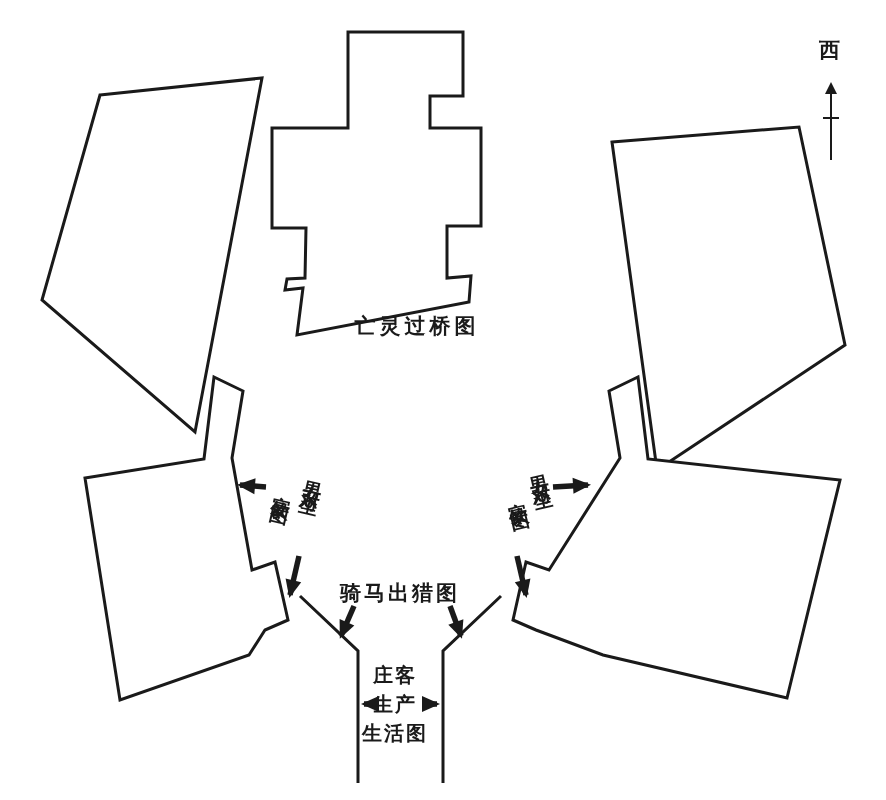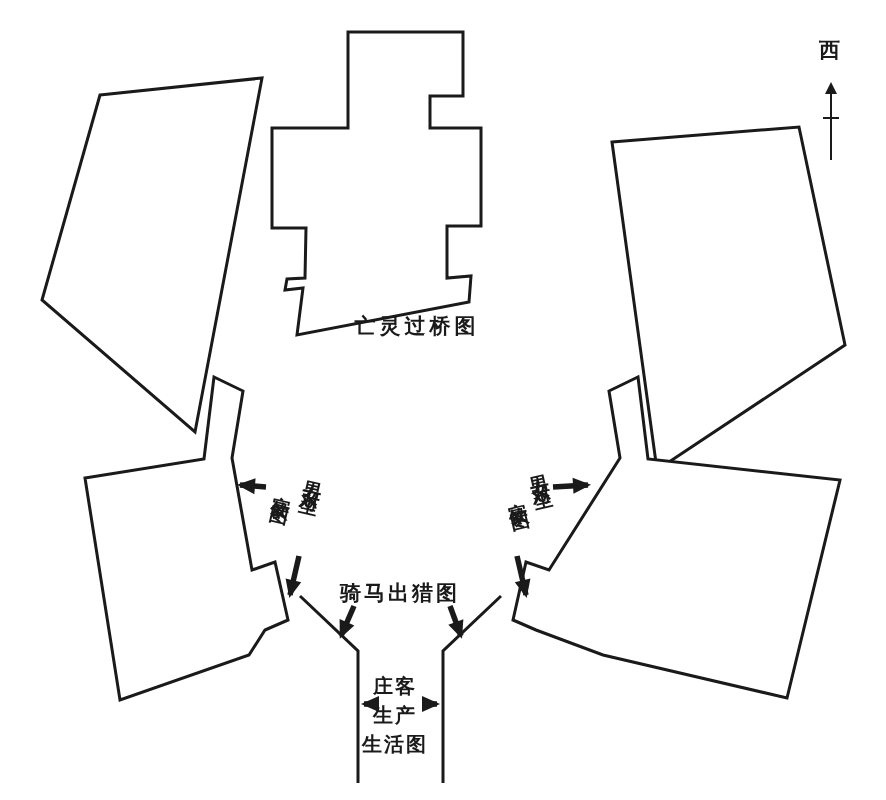--- a/index.html
+++ b/index.html
@@ -9,21 +9,21 @@
   }
   svg.plan{position:absolute;left:0;top:0;}
   .wall{fill:#ffffff;stroke:#1a1a1a;stroke-width:3;stroke-linejoin:miter;}
   .open-wall{fill:none;stroke:#1a1a1a;stroke-width:3;stroke-linejoin:miter;}
   .arrow{fill:none;stroke:#1a1a1a;stroke-width:5.5;}
   .arrow-thin{fill:none;stroke:#1a1a1a;stroke-width:2;}
   .tick{fill:none;stroke:#1a1a1a;stroke-width:2;}
   .lbl{position:absolute;font-weight:700;color:#1a1a1a;}
   .lbl-bridge{left:347px;top:312px;width:140px;text-align:center;font-size:21px;letter-spacing:4px;}
   .lbl-hunting{left:330px;top:579px;width:140px;text-align:center;font-size:21px;letter-spacing:3px;}
-  .lbl-life{left:359px;top:661px;width:72px;text-align:center;font-size:20px;line-height:29px;letter-spacing:2px;margin-top:11px;}
+  .lbl-life{left:359px;top:661px;width:72px;text-align:center;font-size:20px;line-height:29px;letter-spacing:2px;}
   .lbl-west{left:819px;top:36px;font-size:21px;letter-spacing:0;}
   .vlbl{position:absolute;writing-mode:vertical-rl;font-weight:700;font-size:19px;letter-spacing:5px;color:#1a1a1a;}
   .vlbl .vcol{margin:0 1px;}
   .vlbl .vcol-offset{margin-top:22px;}
   .vlbl-left{left:273px;top:463px;transform:rotate(13deg);}
   .vlbl-right{left:497px;top:463px;transform:rotate(-13deg);}
 </style>
 </head>
 <body>
 

